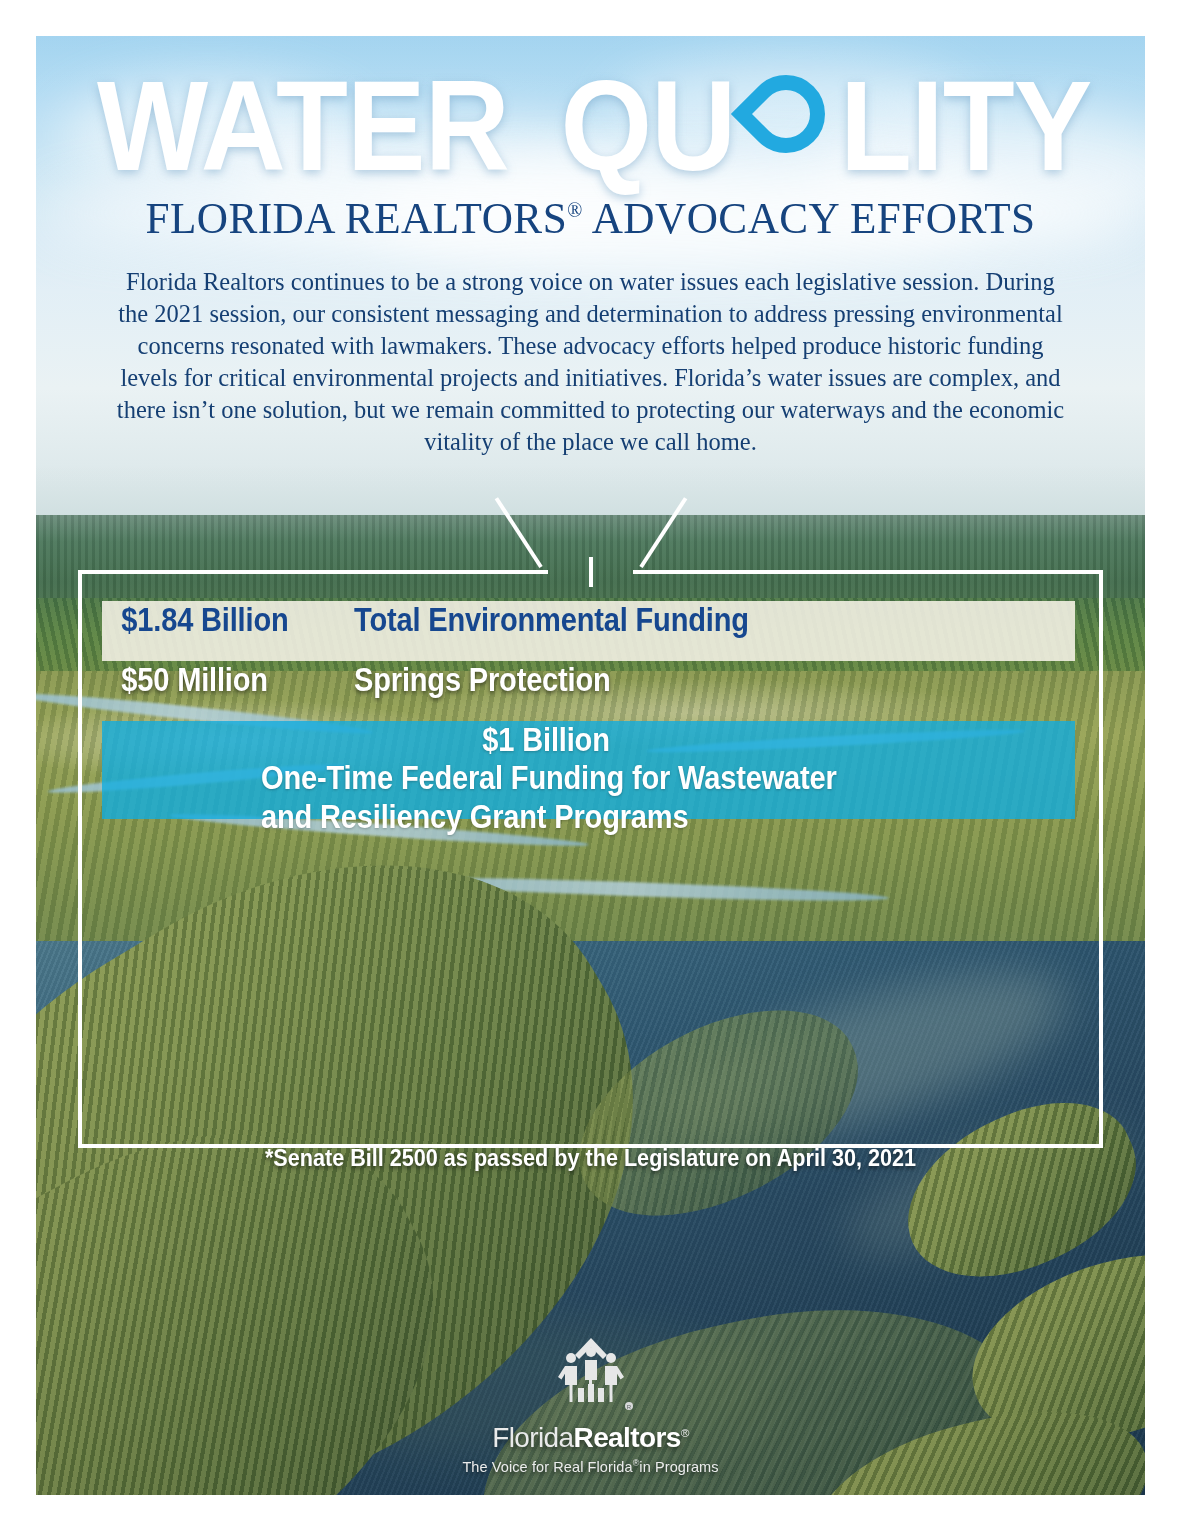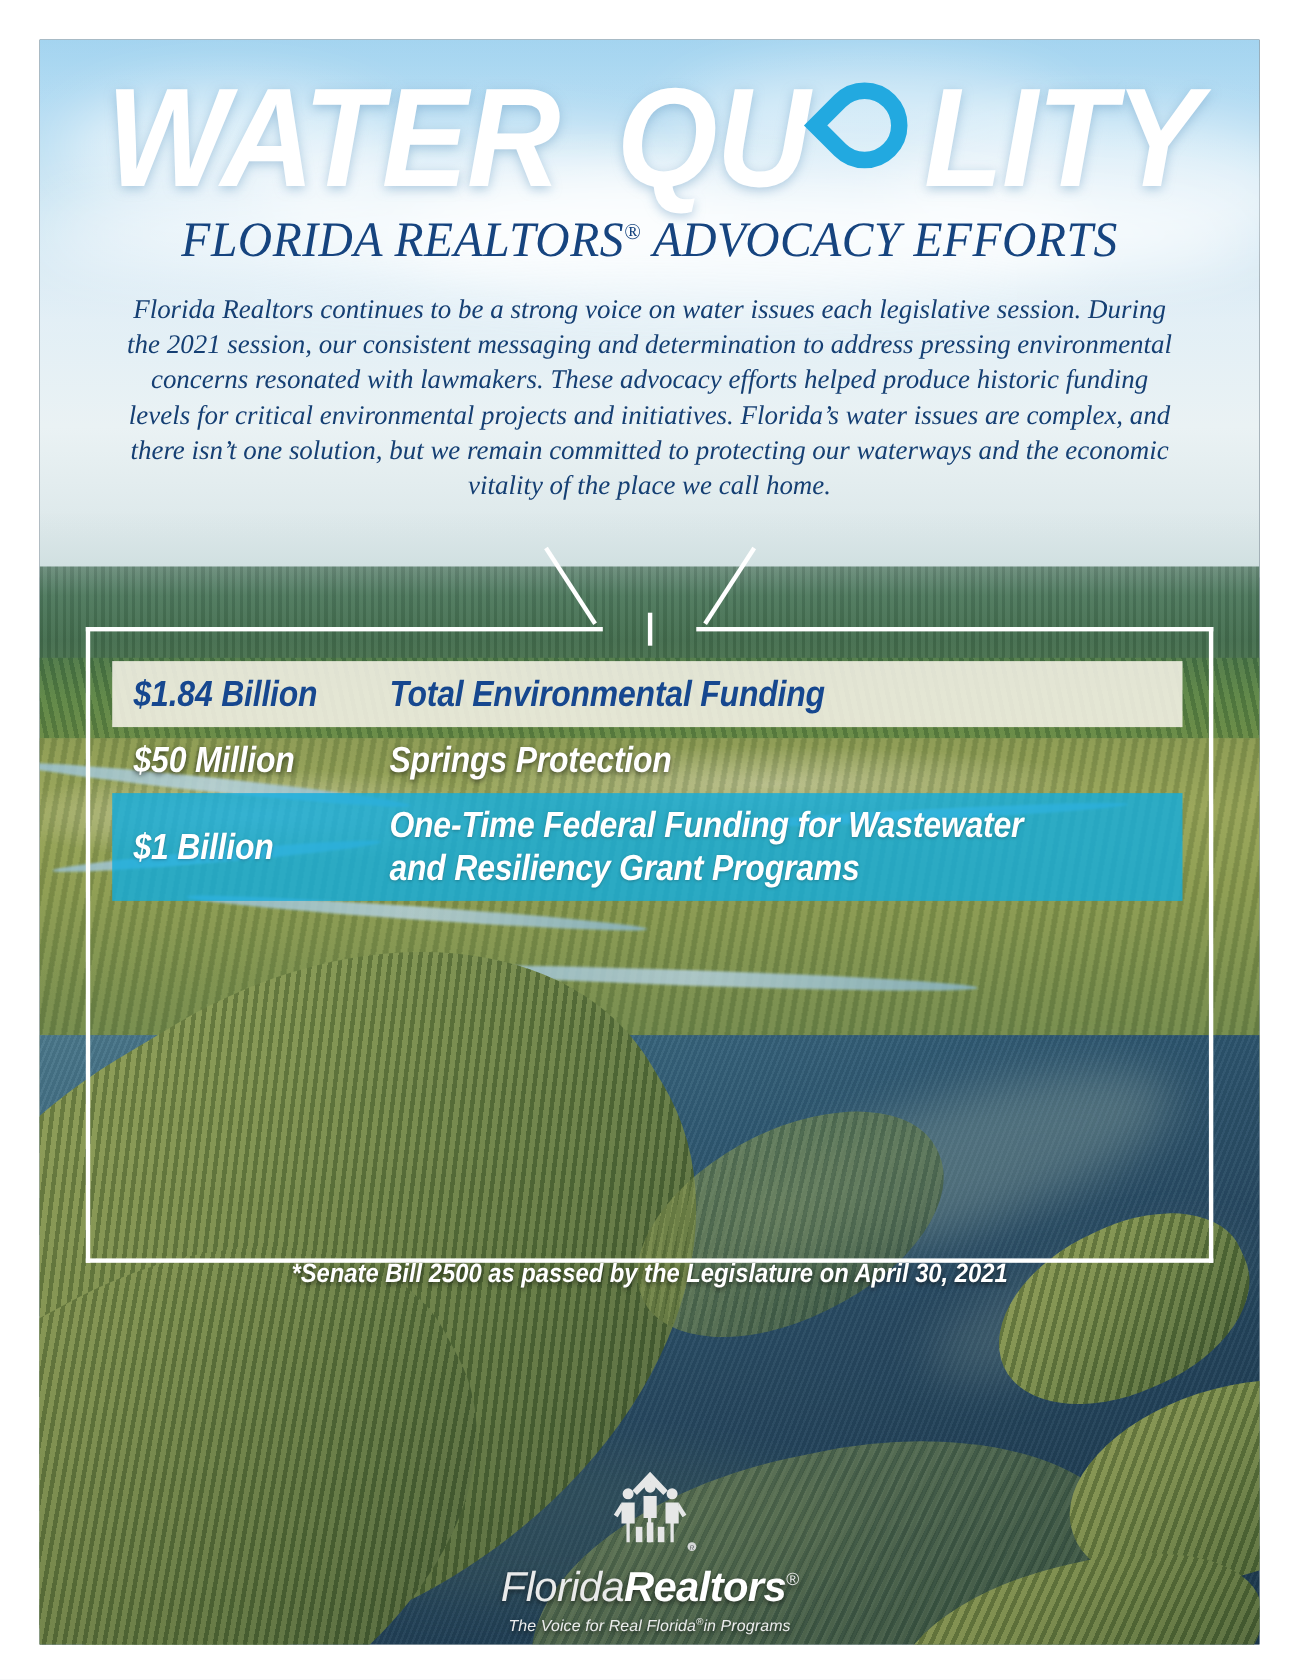--- a/index.html
+++ b/index.html
@@ -1,19 +1,19 @@
 <!DOCTYPE html>
 <html><head>
 <meta charset="utf-8">
 <style>
   html,body{margin:0;padding:0;background:#ffffff;}
   body{width:1180px;height:1527px;font-family:"Liberation Sans",sans-serif;overflow:hidden;}
 
   
-  .page{position:relative;width:1180px;height:1527px;background:#fff;font-style:italic;}
+  .page{position:relative;width:1180px;height:1527px;background:#fff;}
   .poster{position:absolute;left:36px;top:36px;width:1109px;height:1459px;overflow:hidden;background:#2a4455;}
 
   
   .bg{position:absolute;inset:0;overflow:hidden;}
 
   
   .sky{position:absolute;left:0;top:0;width:100%;height:33.5%;
        background:linear-gradient(180deg,#9fd2ef 0%,#b4dcf3 14%,#cfe7f4 32%,#e2eff6 52%,#eaf2f4 72%,#dfeaec 88%,#cfdfe0 100%);}
   .cloud{position:absolute;border-radius:50%;background:#ffffff;filter:blur(26px);opacity:.85;}
   .c1{left:2%;top:9%;width:300px;height:110px;opacity:.55;}
@@ -109,44 +109,44 @@
   .frame{position:absolute;left:42px;top:534px;width:1025px;height:578px;}
   .frame i{position:absolute;background:#ffffff;display:block;}
   .f-left{left:0;top:0;width:4px;height:100%;}
   .f-right{right:0;top:0;width:4px;height:100%;}
   .f-bottom{left:0;bottom:0;width:100%;height:4px;}
   .f-top-l{left:0;top:0;width:470px;height:4px;}
   .f-top-r{right:0;top:0;width:470px;height:4px;}
 
   
   .rows{position:absolute;left:66px;top:565px;width:973px;}
-  .row{position:relative;display:flex;align-items:center;height:60px;}
+  .row{position:relative;display:flex;align-items:flex-start;height:60px;}
   .row .band{position:absolute;left:0;top:0;width:100%;height:100%;}
   .row.cream .band{background:rgba(246,242,231,.88);}
   .row.cyan  .band{background:rgba(18,172,222,.80);}
   .row.plain .band{background:transparent;}
   .row .amount,.row .label{position:relative;z-index:2;
      font-family:"Liberation Sans",sans-serif;font-weight:700;transform:scaleX(.88);transform-origin:left center;}
   .row .amount{width:252px;padding-left:22px;box-sizing:border-box;font-size:33px;letter-spacing:-.2px;}
   .row .label{font-size:33px;letter-spacing:-.2px;}
   .row.cream .amount,.row.cream .label{color:#16478f;text-shadow:none;}
   .row.white .amount,.row.white .label{color:#ffffff;text-shadow:0 2px 5px rgba(0,0,0,.55);}
   .row.onband .amount,.row.onband .label{color:#ffffff;text-shadow:0 1px 3px rgba(0,0,0,.25);}
-  .row.tall{height:98px;}
+  .row.tall{height:98px;align-items:center;flex-direction:column;}
   .row.tall .amount{align-self:center;}
   .row .label.two-line{line-height:1.17;}
 
   .footnote{position:absolute;left:0;top:1108px;width:1109px;text-align:center;
      font-family:"Liberation Sans",sans-serif;font-weight:700;font-size:24px;color:#ffffff;
      transform:scaleX(.9);text-shadow:0 2px 5px rgba(0,0,0,.6);}
 
   
   .logo{position:absolute;left:50%;top:1300px;width:330px;margin-left:-165px;text-align:center;}
   .logo-mark{position:relative;width:92px;height:78px;margin:0 auto 8px;}
-  .logo-name{font-family:"Liberation Sans",sans-serif;font-size:38px;color:#e9eaea;letter-spacing:-.6px;
+  .logo-name{font-family:"Liberation Sans",sans-serif;font-size:28px;color:#e9eaea;letter-spacing:-.6px;
      text-shadow:0 2px 5px rgba(0,0,0,.55);}
   .logo-name b{font-weight:700;color:#ffffff;}
   .logo-name sup{font-size:.42em;vertical-align:super;}
   .logo-tag{margin-top:4px;font-family:"Liberation Sans",sans-serif;font-size:14.5px;color:#eceded;
      letter-spacing:.1px;text-shadow:0 2px 4px rgba(0,0,0,.55);}
   .logo-tag sup{font-size:.62em;vertical-align:super;}
 </style>
 </head>
 <body>
 

